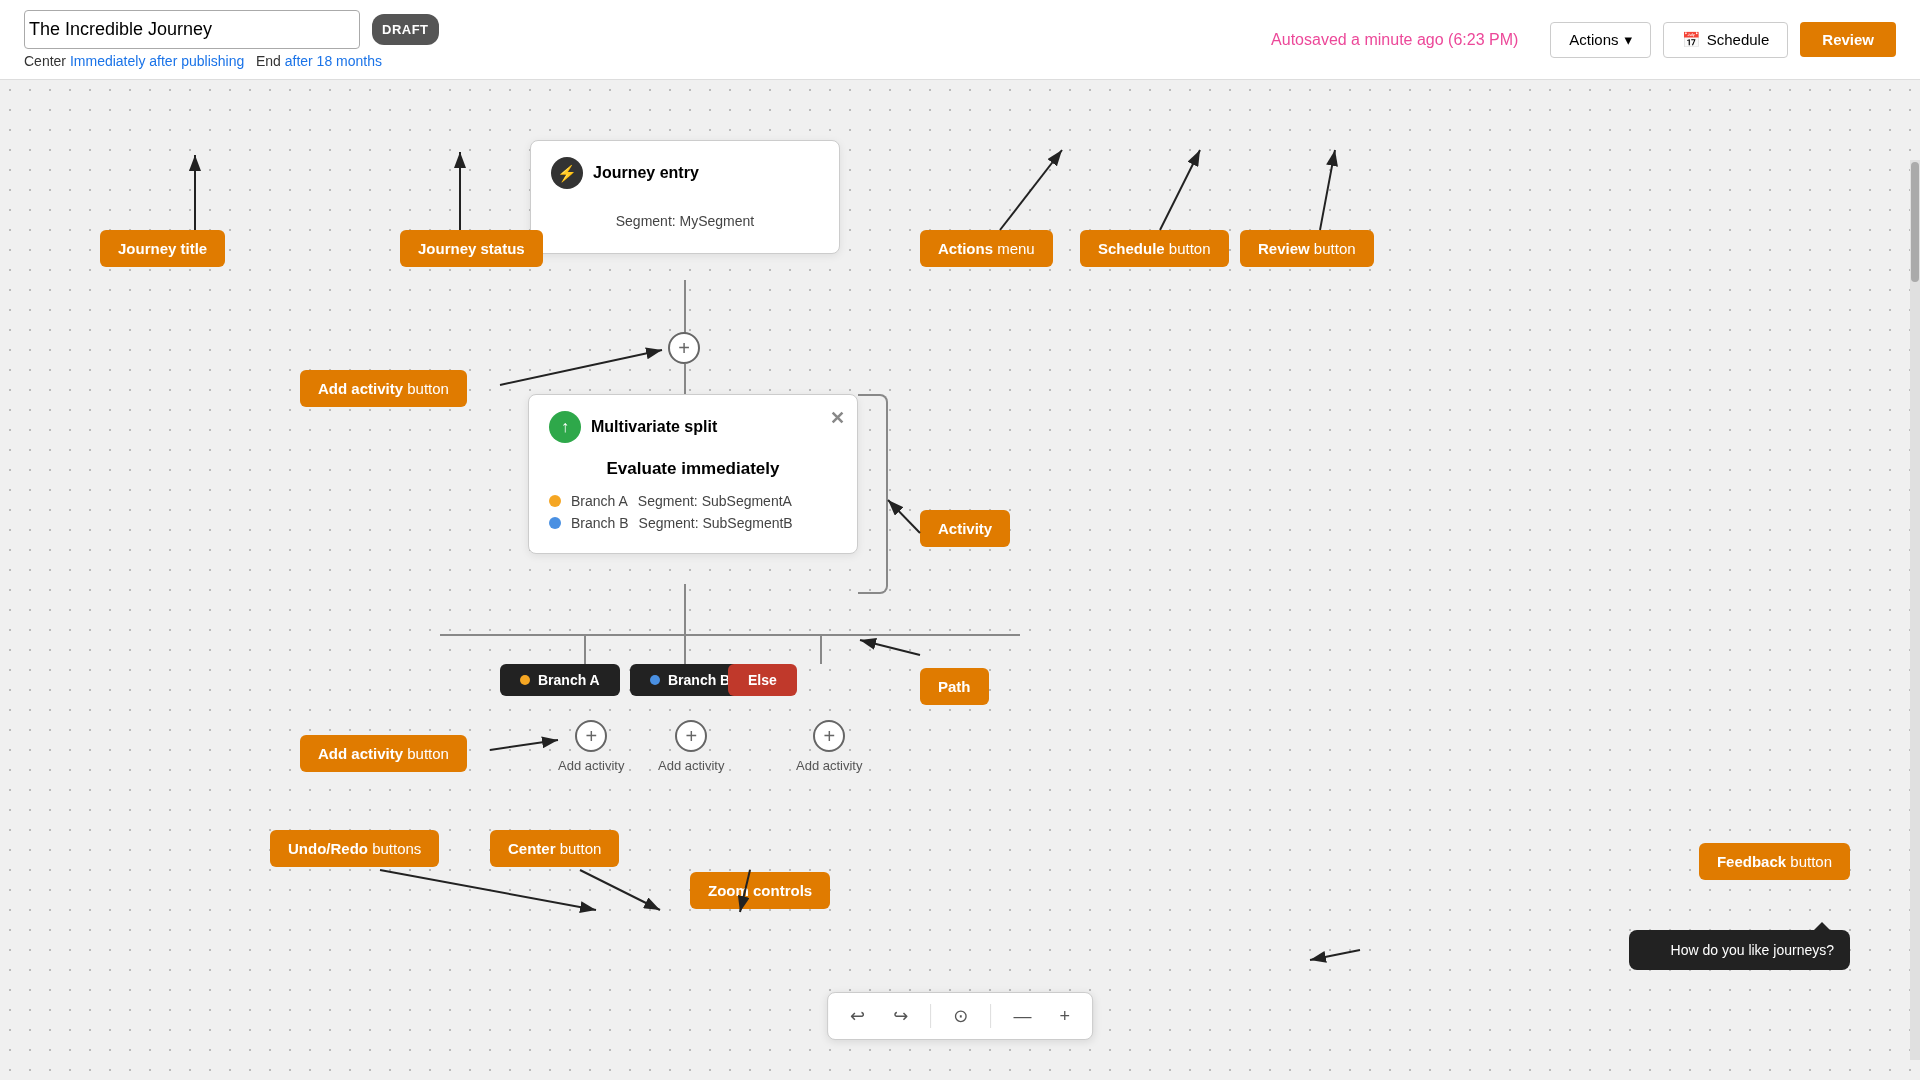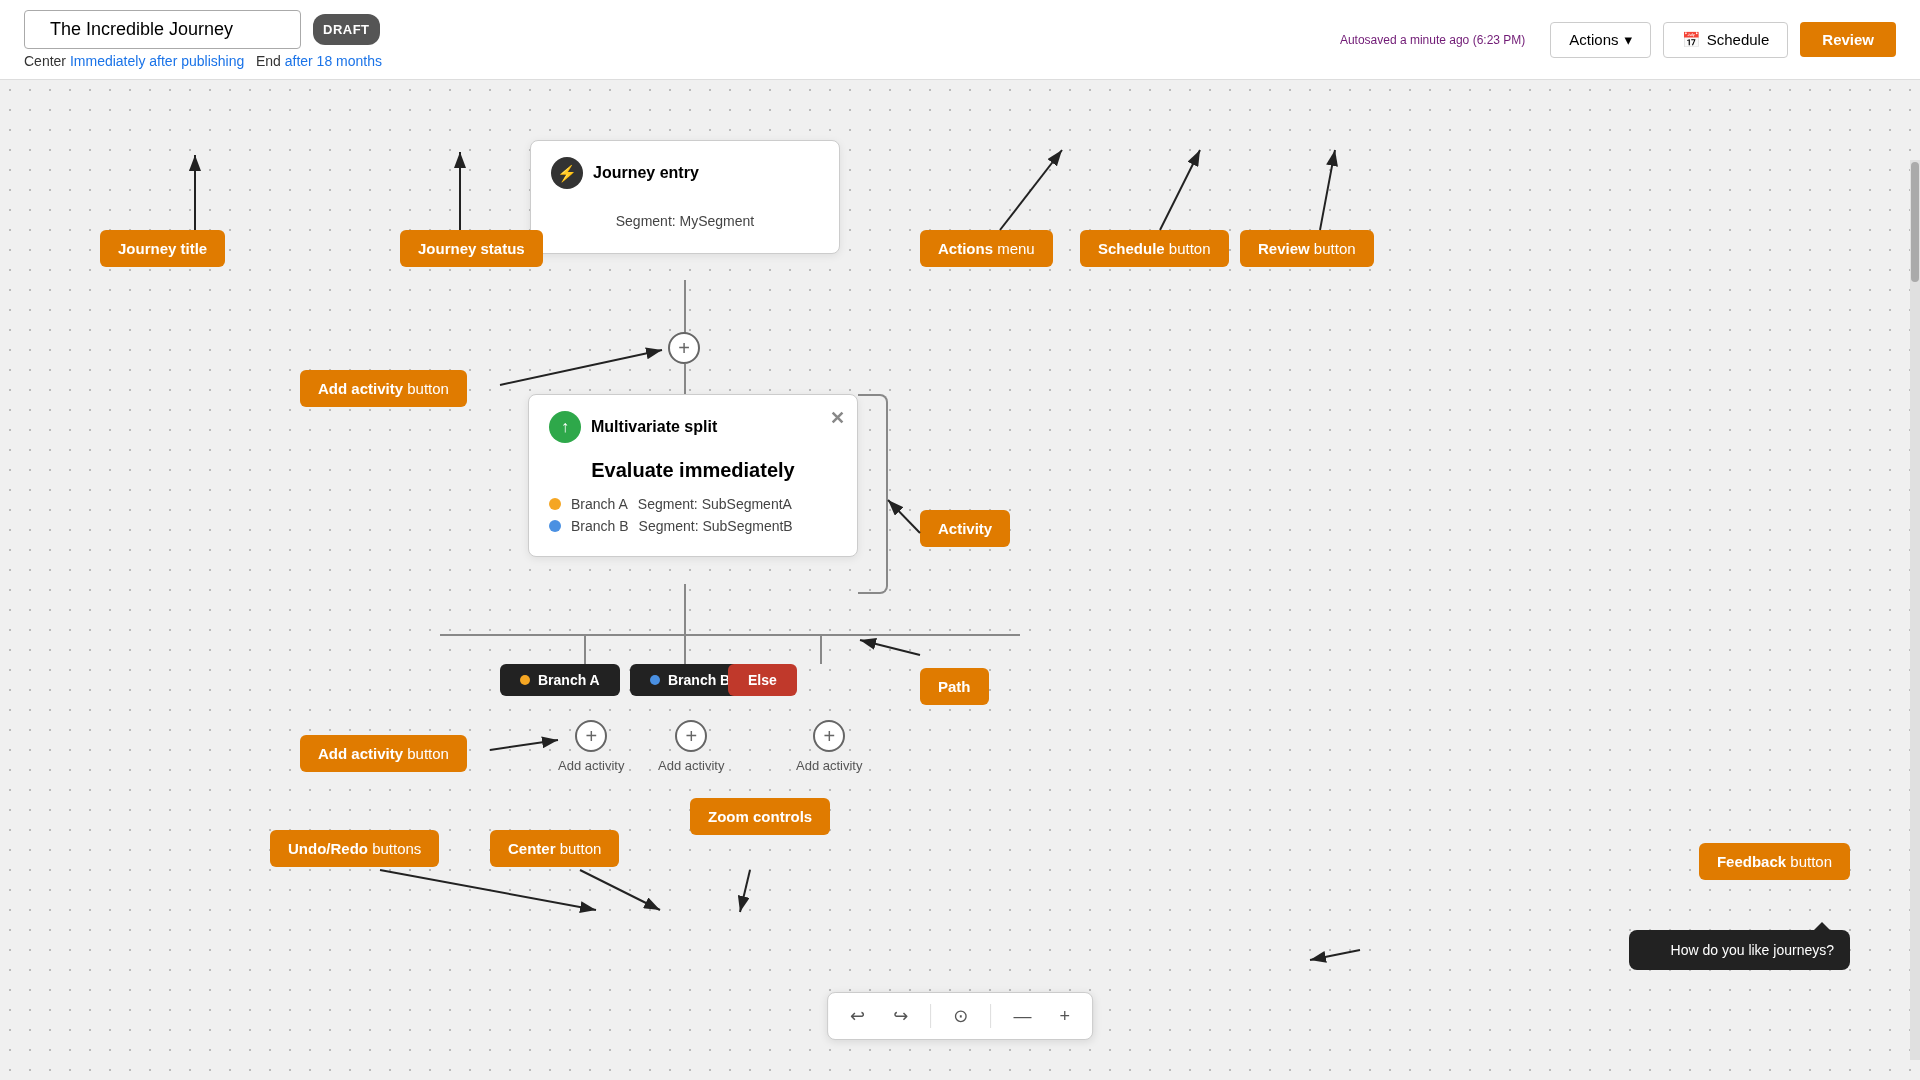--- a/index.html
+++ b/index.html
@@ -23,23 +23,23 @@
       border-bottom: 1px solid #ddd;
       display: flex;
       align-items: center;
       padding: 0 24px;
       z-index: 100;
     }
 
     #title-input {
       border: 1px solid #aaa;
       border-radius: 4px;
-      padding: 8px 25px;
+      padding: 8px 4px;
       font-size: 18px;
-      width: 277px;
+      width: 336px;
       outline: none;
     }
 
     #draft-badge {
       background: #555;
       color: #fff;
       font-size: 13px;
       font-weight: 700;
       padding: 8px 10px;
       border-radius: 12px;
@@ -64,23 +64,23 @@
     }
 
     #title-row {
       display: flex;
       align-items: center;
     }
 
     .spacer { flex: 1; }
 
     #autosave-text {
-      font-size: 12px;
-      color: #701a75;
-      margin-right: 13px;
+      font-size: 16px;
+      color: #ec4899;
+      margin-right: 20px;
     }
 
     .top-btn {
       border: 1px solid #ccc;
       background: #fff;
       border-radius: 4px;
       padding: 8px 18px;
       font-size: 15px;
       cursor: pointer;
       margin-left: 12px;
@@ -381,21 +381,21 @@
   <div class="plus-btn" style="left: 668px; top: 252px;">+</div>
 
   <div class="connector-line" style="left: 684px; top: 284px; width: 2px; height: 30px;"></div>
 
   <div class="card" style="left: 528px; top: 314px; width: 330px;">
     <div class="card-header">
       <div class="icon-circle-green">↑</div>
       <span>Multivariate split</span>
       <span class="close-x">✕</span>
     </div>
-    <div style="text-align:center; font-weight:600; font-size:20px; margin-bottom:14px;">Evaluate immediately</div>
+    <div style="text-align:center; font-weight:600; font-size:17px; margin-bottom:14px;">Evaluate immediately</div>
     <div class="mv-row">
       <span style="width:12px;height:12px;border-radius:50%;background:#f5a623;display:inline-block;"></span>
       <span>Branch A</span>
       <span>Segment: SubSegmentA</span>
     </div>
     <div class="mv-row">
       <span style="width:12px;height:12px;border-radius:50%;background:#4a90e2;display:inline-block;"></span>
       <span>Branch B</span>
       <span>Segment: SubSegmentB</span>
     </div>
@@ -487,21 +487,21 @@
   </div>
 
   <div class="annotation" style="left: 270px; top: 750px;">
     <b>Undo/Redo</b><span> buttons</span>
   </div>
 
   <div class="annotation" style="left: 490px; top: 750px;">
     <b>Center</b><span> button</span>
   </div>
 
-  <div class="annotation" style="left: 690px; top: 718px;">
+  <div class="annotation" style="left: 690px; top: 792px;">
     <b>Zoom controls</b>
   </div>
 
   <div class="annotation" style="right: 70px; bottom: 200px;">
     <b>Feedback</b><span> button</span>
   </div>
 
   <svg id="arrows-svg">
 
     <defs>

